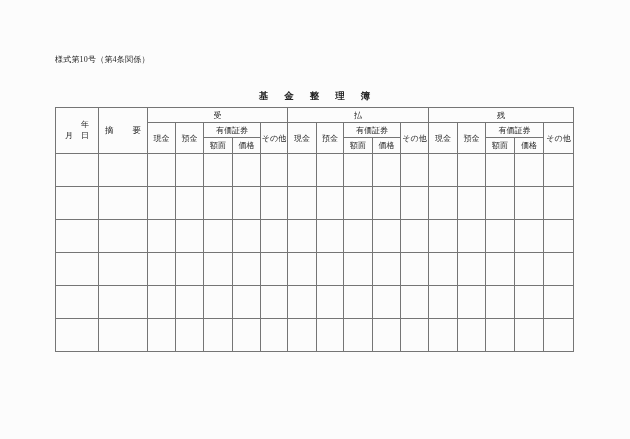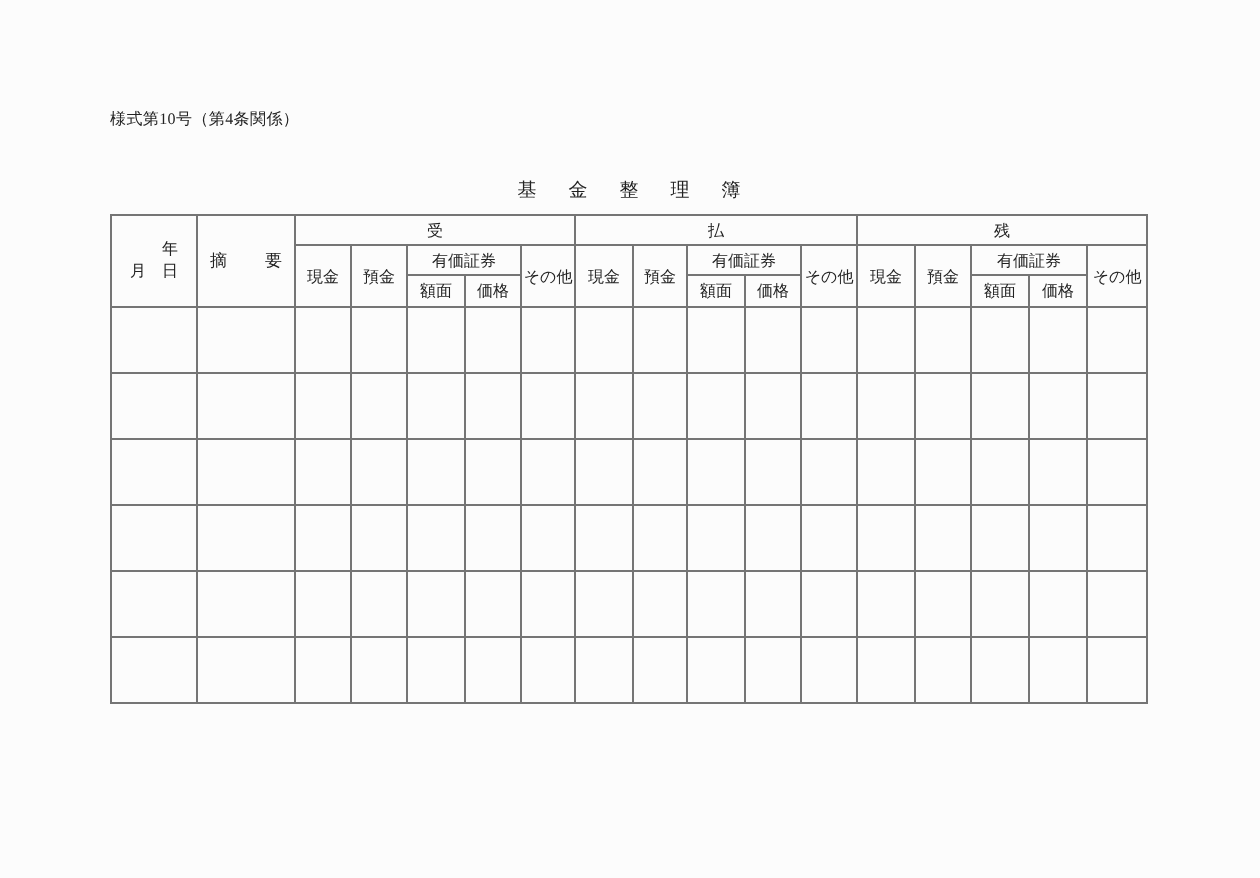--- a/index.html
+++ b/index.html
@@ -14,21 +14,21 @@
 
   .form-label {
     position: absolute; left: 55px; top: 55px;
     font-size: 8px; line-height: 9px; letter-spacing: 0.2px;
     white-space: nowrap;
   }
 
   .doc-title {
     position: absolute; left: 55px; top: 91px; width: 519px;
     text-align: center; font-size: 9.5px; line-height: 10px;
-    letter-spacing: 16px; text-indent: 16px; white-space: nowrap;
+    letter-spacing: 16px; text-indent: 16px; white-space: nowrap; font-weight: bold;
   }
 
   table.register {
     position: absolute; left: 55px; top: 107px;
     width: 519px;
     border-collapse: collapse; table-layout: fixed;
     border: 1px solid #606060;
   }
   .register th, .register td {
     border: 1px solid #757575;

